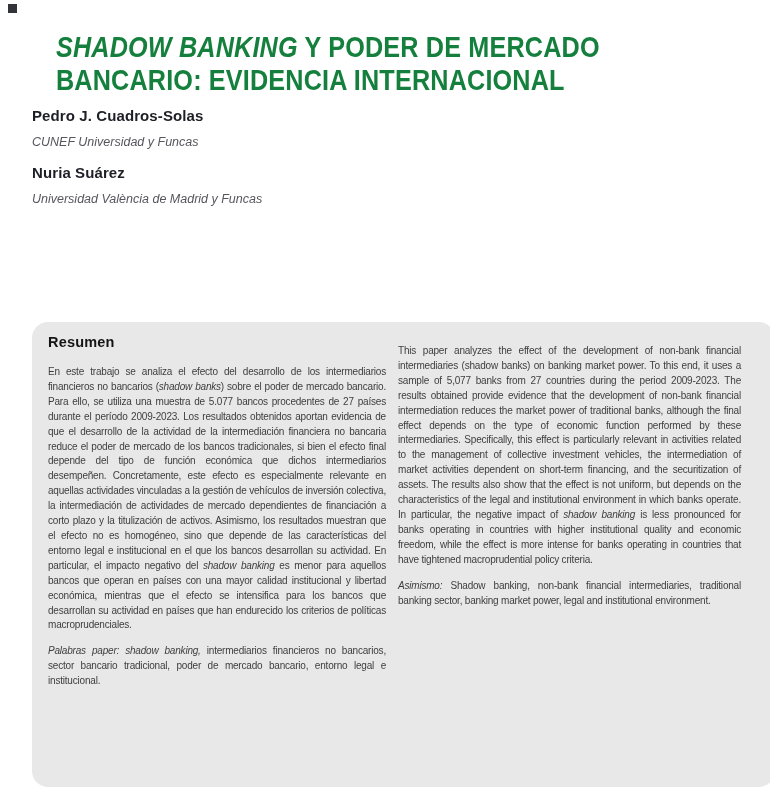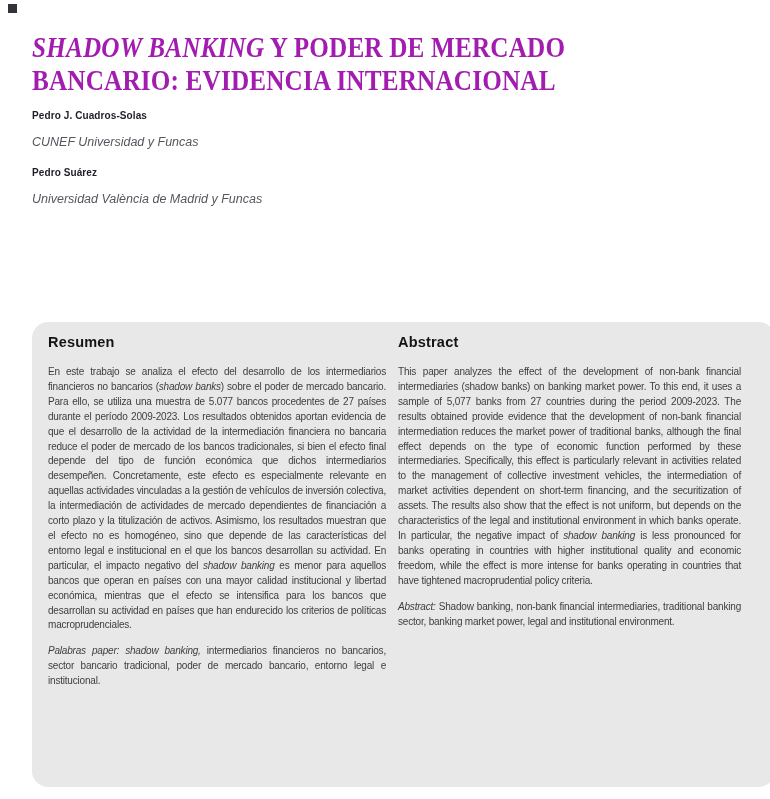--- a/index.html
+++ b/index.html
@@ -1,26 +1,26 @@
 <!DOCTYPE html>
 <html lang="es"><head>
 <meta charset="utf-8">
 <style>
   html,body{margin:0;padding:0;background:#ffffff;font-family:"Liberation Sans",sans-serif;}
   .page{position:relative;width:770px;height:799px;background:#ffffff;overflow:hidden;}
 
   .corner-mark{position:absolute;left:8px;top:4px;width:9px;height:9px;background:#33333a;}
 
-  .title{position:absolute;left:32px;top:30px;color:#a21caf;font-weight:bold;font-family:Liberation Serif, serif;}
+  .title{position:absolute;left:56px;top:30px;color:#15803d;font-weight:bold;}
   .title-line{font-size:30px;line-height:33px;white-space:nowrap;letter-spacing:0.2px;
               transform:scaleX(0.84);transform-origin:0 50%;}
 
   .authors{position:absolute;left:32px;top:106px;}
   .author{margin-bottom:13px;}
-  .author-name{font-size:10px;font-weight:bold;color:#1e1e26;line-height:19px;letter-spacing:0.1px;}
+  .author-name{font-size:15px;font-weight:bold;color:#1e1e26;line-height:19px;letter-spacing:0.1px;}
   .author-affil{font-size:12.5px;font-style:italic;color:#56565e;line-height:16px;margin-top:9px;}
 
   .panel{position:absolute;left:32px;top:322px;width:743px;height:465px;background:#e8e8e8;
          border-radius:16px;box-sizing:border-box;padding:12px 16px 0 16px;overflow:hidden;}
   .columns{display:flex;gap:12px;}
   .col-left{width:338px;}
   .col-right{width:343px;}
   .col-heading{font-size:14.5px;font-weight:bold;color:#141414;margin:0 0 15px 0;letter-spacing:0.2px;}
   .body-text{font-size:10px;line-height:14.9px;color:#3e3e3e;text-align:justify;
              letter-spacing:-0.2px;hyphens:auto;-webkit-hyphens:auto;}
@@ -37,36 +37,35 @@
     <div class="title-line"><span style="font-style: italic;">SHADOW BANKING</span><span> Y PODER DE MERCADO</span></div>
     <div class="title-line"><span>BANCARIO: EVIDENCIA INTERNACIONAL</span></div>
   </div>
 
   <div class="authors">
     <div class="author">
       <div class="author-name">Pedro J. Cuadros-Solas</div>
       <div class="author-affil">CUNEF Universidad y Funcas</div>
     </div>
     <div class="author">
-      <div class="author-name">Pedro Suárez</div>
+      <div class="author-name">Nuria Suárez</div>
       <div class="author-affil">Universidad València de Madrid y Funcas</div>
     </div>
   </div>
 
   <div class="panel">
     <div class="columns">
 
       <div class="col-left" lang="es">
         <h2 class="col-heading">Resumen</h2>
         <p class="body-text"><span>En este trabajo se analiza el efecto del desarrollo de los intermediarios financieros no bancarios (</span><span style="font-style: italic;">shadow banks</span><span>) sobre el poder de mercado bancario. Para ello, se utiliza una muestra de 5.077 bancos procedentes de 27 países durante el período 2009-2023. Los resultados obtenidos aportan evidencia de que el desarrollo de la actividad de la intermediación financiera no bancaria reduce el poder de mercado de los bancos tradicionales, si bien el efecto final depende del tipo de función económica que dichos intermediarios desempeñen. Concretamente, este efecto es especialmente relevante en aquellas actividades vinculadas a la gestión de vehículos de inversión colectiva, la intermediación de actividades de mercado dependientes de financiación a corto plazo y la titulización de activos. Asimismo, los resultados muestran que el efecto no es homogéneo, sino que depende de las características del entorno legal e institucional en el que los bancos desarrollan su actividad. En particular, el impacto negativo del </span><span style="font-style: italic;">shadow banking</span><span> es menor para aquellos bancos que operan en países con una mayor calidad institucional y libertad económica, mientras que el efecto se intensifica para los bancos que desarrollan su actividad en países que han endurecido los criterios de políticas macroprudenciales.</span></p>
         <p class="body-text keywords"><span style="font-style: italic;">Palabras paper: shadow banking,</span><span> intermediarios financieros no bancarios, sector bancario tradicional, poder de mercado bancario, entorno legal e institucional.</span></p>
       </div>
 
       <div class="col-right" lang="en">
-        <h2 class="col-heading">Abstract</h2>
         <p class="body-text"><span>This paper analyzes the effect of the development of non-bank financial intermediaries (shadow banks) on banking market power. To this end, it uses a sample of 5,077 banks from 27 countries during the period 2009-2023. The results obtained provide evidence that the development of non-bank financial intermediation reduces the market power of traditional banks, although the final effect depends on the type of economic function performed by these intermediaries. Specifically, this effect is particularly relevant in activities related to the management of collective investment vehicles, the intermediation of market activities dependent on short-term financing, and the securitization of assets. The results also show that the effect is not uniform, but depends on the characteristics of the legal and institutional environment in which banks operate. In particular, the negative impact of </span><span style="font-style: italic;">shadow banking</span><span> is less pronounced for banks operating in countries with higher institutional quality and economic freedom, while the effect is more intense for banks operating in countries that have tightened macroprudential policy criteria.</span></p>
-        <p class="body-text keywords"><span style="font-style: italic;">Abstract:</span><span> Shadow banking, non-bank financial intermediaries, traditional banking sector, banking market power, legal and institutional environment.</span></p>
+        <p class="body-text keywords"><span style="font-style: italic;">Asimismo:</span><span> Shadow banking, non-bank financial intermediaries, traditional banking sector, banking market power, legal and institutional environment.</span></p>
       </div>
 
     </div>
   </div>
 
 </div>
 
 </body></html>

